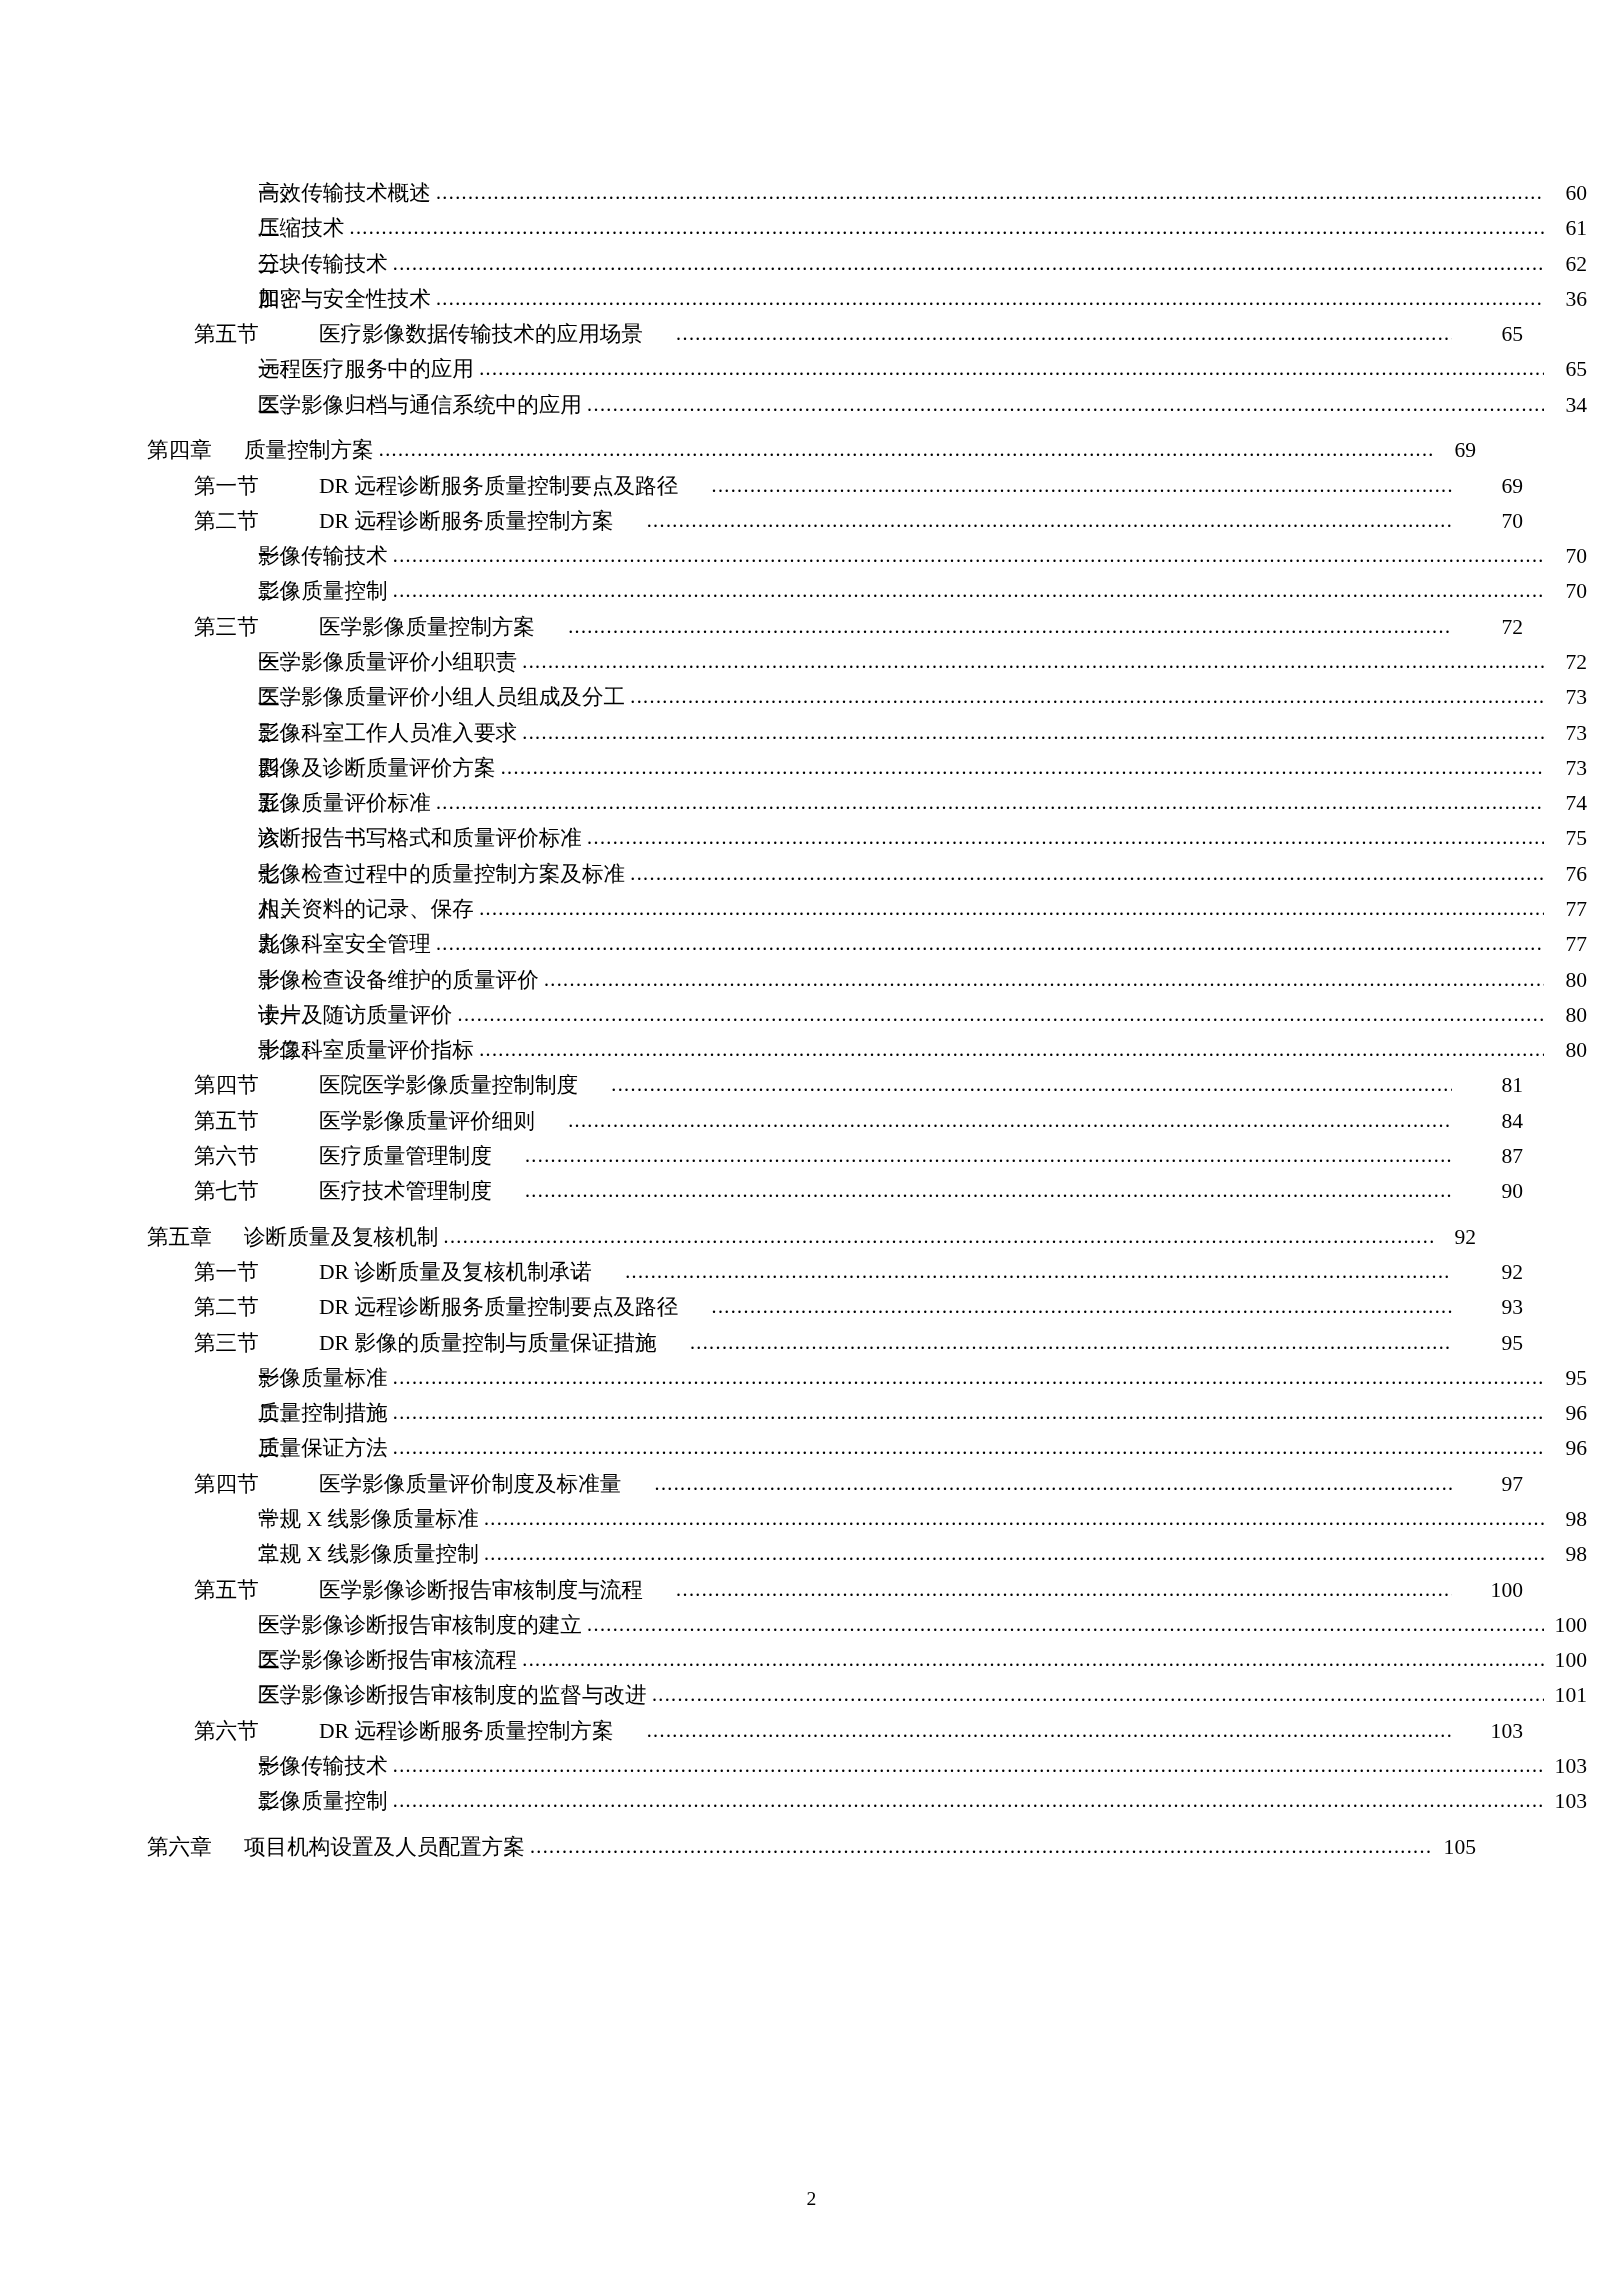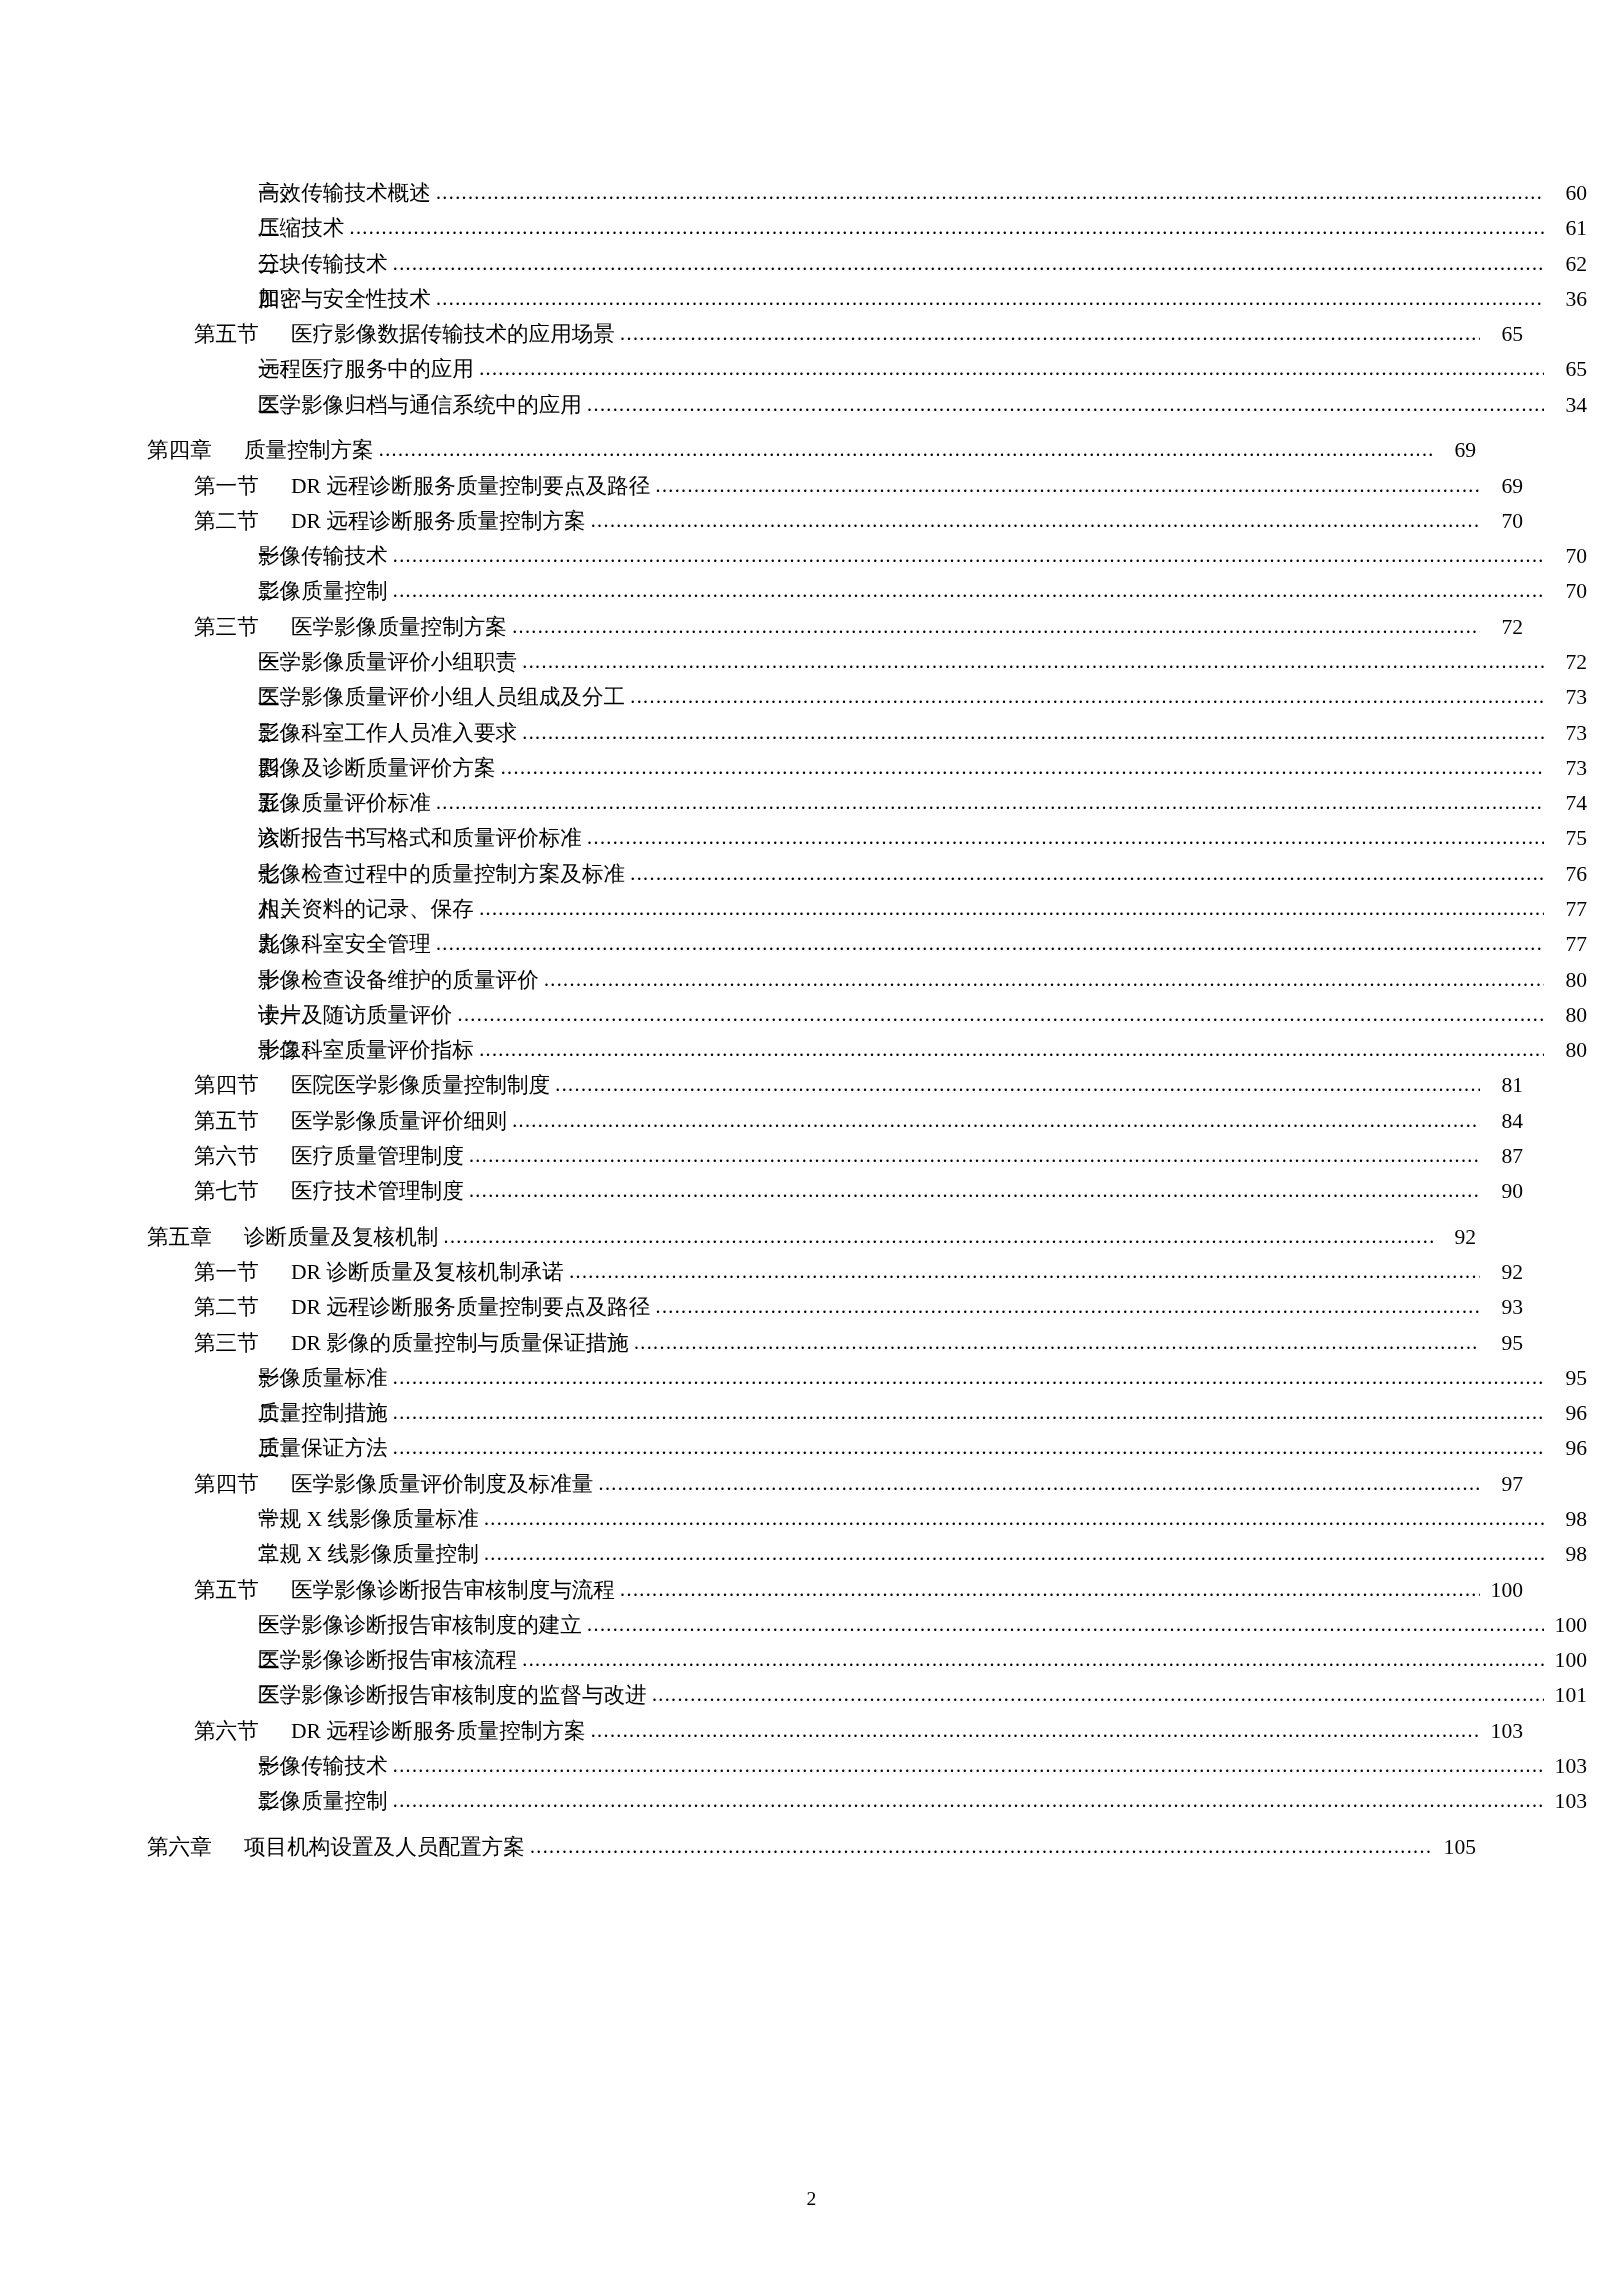--- a/index.html
+++ b/index.html
@@ -27,21 +27,21 @@
     display: flex;
     align-items: flex-end;
     width: 100%;
     font-size: 21.6px;
     line-height: 1.0;
     margin-bottom: 13.7px;
     white-space: nowrap;
   }
   
   .lvl-chapter { padding-left: 0px; margin-top: 24px; }
-  .lvl-section { padding-left: 47px; }
+  .lvl-section { padding-left: 47px; gap: 28px; }
   .lvl-item    { padding-left: 111px; }
   .toc-num-col {
     display: inline-block;
     flex: 0 0 auto;
   }
   
   .tok-chapter { width: 97px; }
   .tok-section { width: 97px; }
   .tok-item    { width: 0px; }
 

